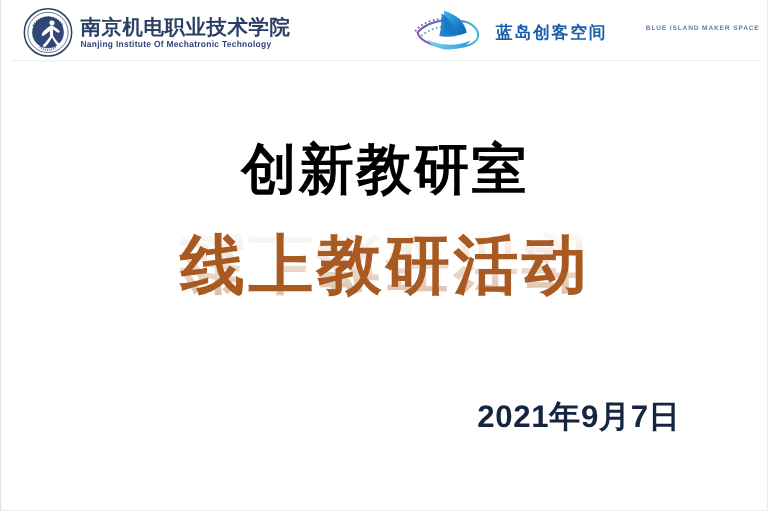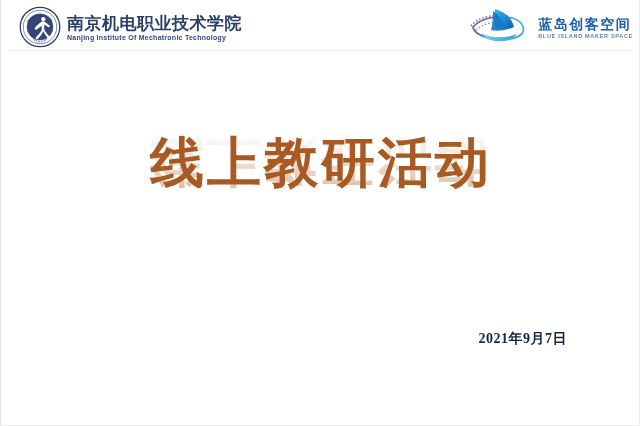--- a/index.html
+++ b/index.html
@@ -84,23 +84,24 @@
     display: flex;
     align-items: center;
     gap: 4px;
   }
   #sail {
     width: 70px; height: 42px;
     flex: 0 0 70px;
   }
   #logo-right-text {
     display: flex;
-    flex-direction: column;
+    flex-direction: row;
     justify-content: space-between;
     padding-top: 3px;
+    gap: 32px;
   }
   #maker-cn {
     font-size: 14px;
     font-weight: bold;
     color: #1c5fa8;
     letter-spacing: 1.5px;
     line-height: 16px;
     white-space: nowrap;
     font-family: "DejaVu Sans", "Liberation Sans", sans-serif;
   }
@@ -166,22 +167,22 @@
     transform-origin: center top;
     opacity: 0.42;
     -webkit-mask-image: linear-gradient(to top, rgba(0,0,0,0) 6%, rgba(0,0,0,0.75) 78%, rgba(0,0,0,1) 100%);
     mask-image: linear-gradient(to top, rgba(0,0,0,0) 6%, rgba(0,0,0,0.75) 78%, rgba(0,0,0,1) 100%);
     pointer-events: none;
   }
 
   #date-line {
     position: absolute;
     right: 72px; top: 330px;
-    font-family: Liberation Serif, serif;
-    font-size: 14px;
+    font-family: Liberation Sans, sans-serif;
+    font-size: 26px;
     font-weight: bold;
     color: #16253f;
     letter-spacing: 0.5px;
     white-space: nowrap;
   }
 </style>
 </head>
 <body>
 
 <div id="slide">
@@ -235,20 +236,21 @@
       <div id="logo-right-text">
         <div id="maker-cn">蓝岛创客空间</div>
         <div id="maker-en">BLUE ISLAND MAKER SPACE</div>
       </div>
     </div>
 
     <div id="header-divider"></div>
   </div>
 
   <div id="title-block">
+    <div id="title-main">创新教研室</div>
     <div id="title-sub-wrap">
       <div id="title-sub">线上教研活动</div>
       <div id="title-sub-reflection" aria-hidden="true">线上教研活动</div>
     </div>
   </div>
 
   <div id="date-line">2021年9月7日</div>
 
 </div>
 

